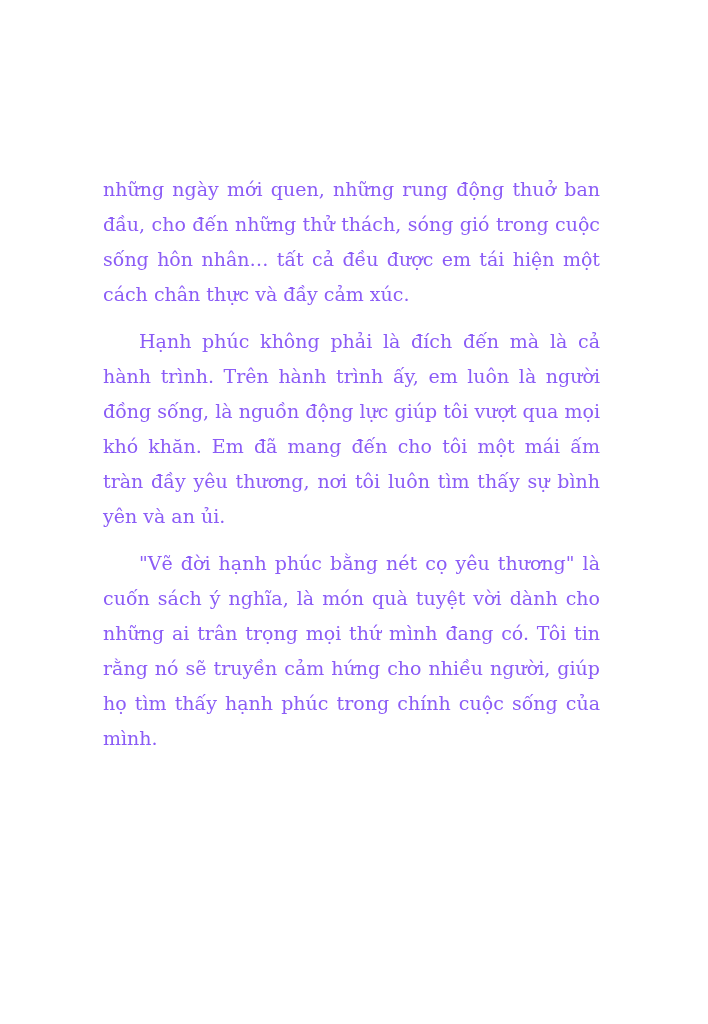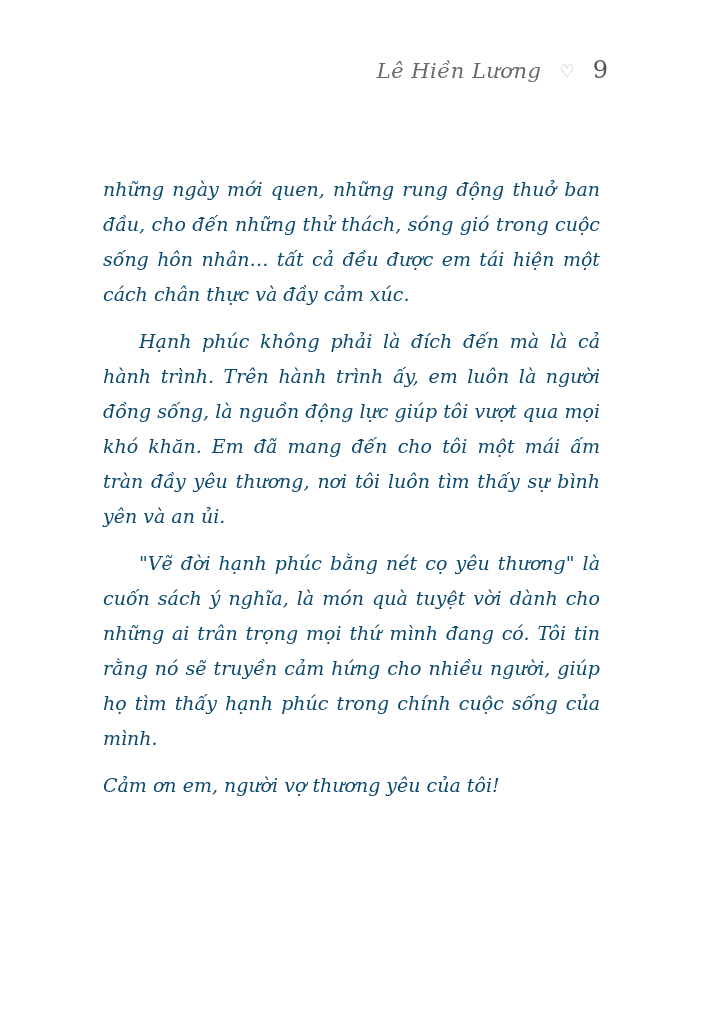--- a/index.html
+++ b/index.html
@@ -47,22 +47,21 @@
     top: 172px;
     left: 103px;
     width: 497px;
     color: #3c3c3c;
   }
   .body-text p {
     margin: 0 0 12px 0;
     font-size: 19px;
     line-height: 35px;
     text-align: justify;
-    color: #0c4a6e;
-    font-style: italic;
+    color: #8b5cf6;
   }
   .body-text p.indented {
     text-indent: 36px;
   }
   .closing-line {
     margin: 0 0 12px 0;
     font-size: 19px;
     line-height: 35px;
     font-style: italic;
     text-align: right;
@@ -75,26 +74,20 @@
     font-weight: bold;
     text-align: right;
     color: #2f2f2f;
   }
 </style>
 </head>
 <body>
 
 <div class="page">
 
-  <div class="running-header">
-    <span class="author-name">Lê Hiền Lương</span>
-    <span class="heart-glyph">♡</span>
-    <span class="page-number">9</span>
-  </div>
 
   <div class="body-text">
     <p>những ngày mới quen, những rung động thuở ban đầu, cho đến những thử thách, sóng gió trong cuộc sống hôn nhân… tất cả đều được em tái hiện một cách chân thực và đầy cảm xúc.</p>
     <p class="indented">Hạnh phúc không phải là đích đến mà là cả hành trình. Trên hành trình ấy, em luôn là người đồng sống, là nguồn động lực giúp tôi vượt qua mọi khó khăn. Em đã mang đến cho tôi một mái ấm tràn đầy yêu thương, nơi tôi luôn tìm thấy sự bình yên và an ủi.</p>
     <p class="indented">"Vẽ đời hạnh phúc bằng nét cọ yêu thương" là cuốn sách ý nghĩa, là món quà tuyệt vời dành cho những ai trân trọng mọi thứ mình đang có. Tôi tin rằng nó sẽ truyền cảm hứng cho nhiều người, giúp họ tìm thấy hạnh phúc trong chính cuộc sống của mình.</p>
-    <p class="closing-line">Cảm ơn em, người vợ thương yêu của tôi!</p>
   </div>
 
 </div>
 
 </body></html>

